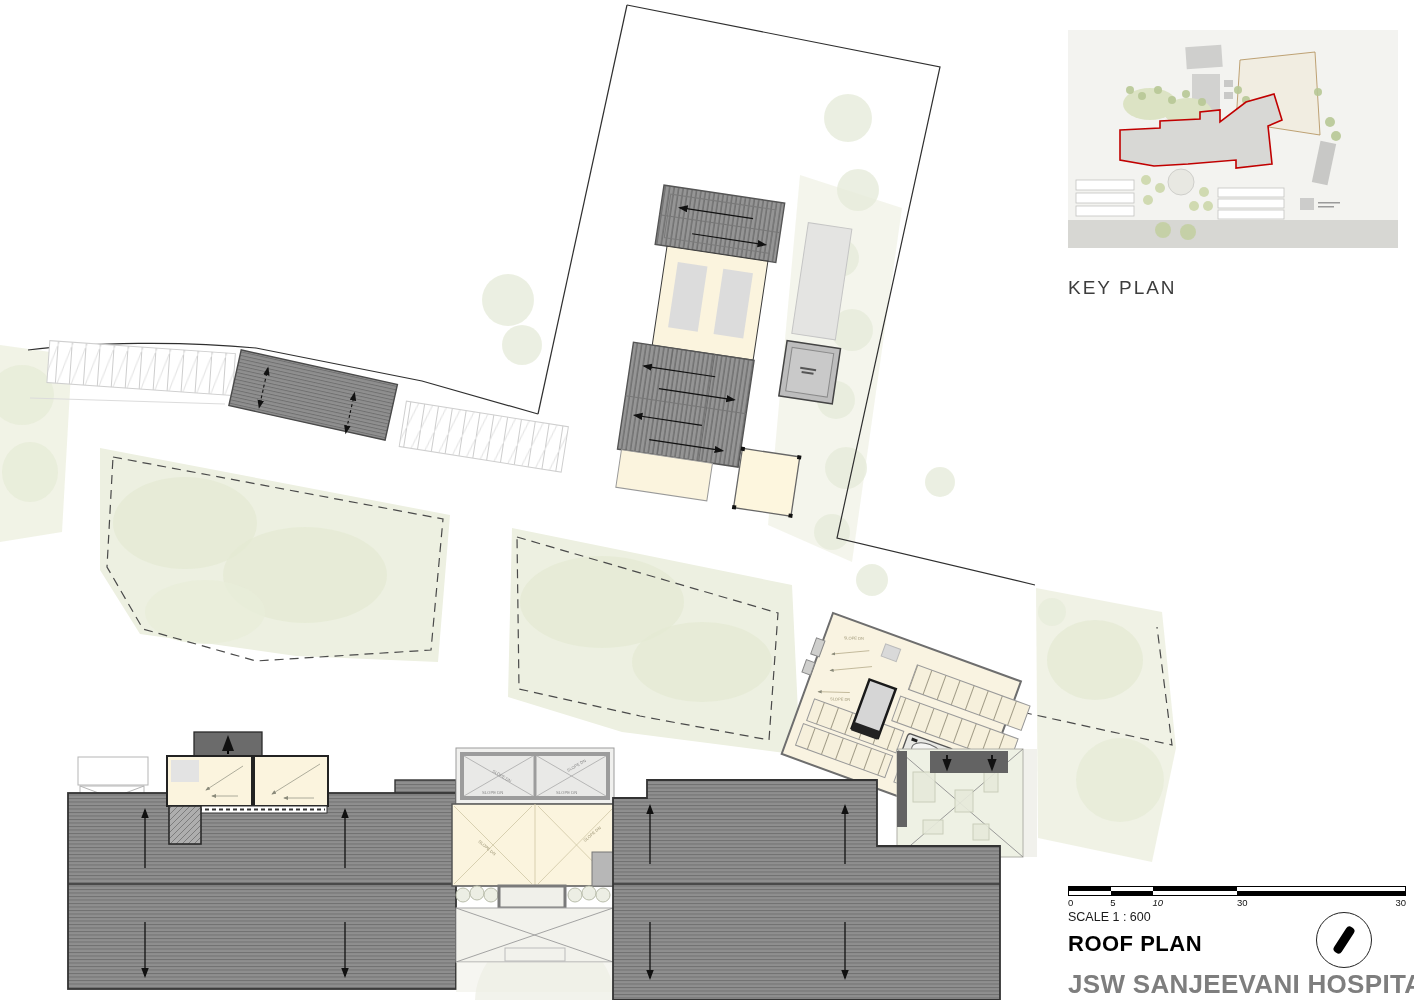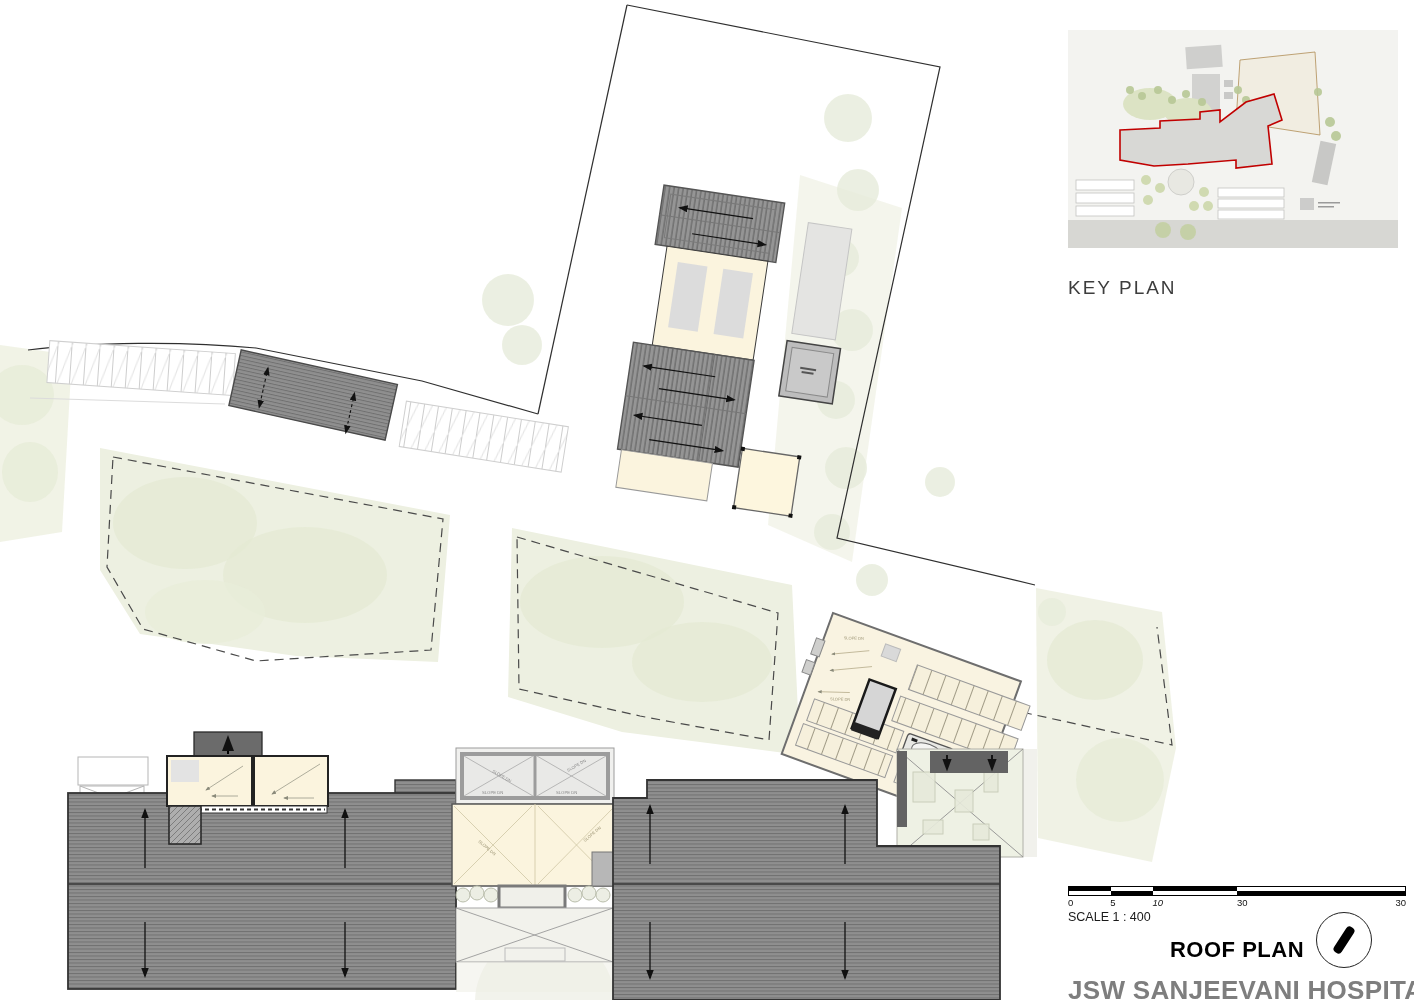--- a/index.html
+++ b/index.html
@@ -9,21 +9,21 @@
   
   .keyplan{position:absolute;left:1068px;top:30px;width:400px;}
   .keyplan-label{margin-top:10px;font-size:19px;letter-spacing:2px;color:#3d3d3d;font-weight:400;}
   
   .titleblock{position:absolute;left:1068px;top:886px;width:338px;}
   .scalebar{position:relative;height:10px;border:1px solid #000;box-sizing:border-box;background:#fff;}
   .scalebar .seg{position:absolute;background:#000;}
   .scaleticks{position:relative;height:13px;font-size:9.5px;color:#111;}
   .scaleticks span{position:absolute;top:1px;}
   .scale-label{font-size:12.5px;margin-top:1px;}
-  .drawing-title{font-size:22px;font-weight:bold;letter-spacing:.5px;margin-top:13px;color:#000;text-align:center;}
+  .drawing-title{font-size:22px;font-weight:bold;letter-spacing:.5px;margin-top:7px;color:#000;}
   .project-title{font-size:26px;font-weight:bold;color:#7e7e7e;margin-top:12px;letter-spacing:.3px;white-space:nowrap;}
   .north{position:absolute;left:248px;top:26px;width:54px;height:54px;border:1.6px solid #222;
          border-radius:50%;background:#fff;}
   .north .needle{position:absolute;left:50%;top:50%;width:9px;height:30px;background:#000;
          border-radius:4px;transform:translate(-50%,-50%) rotate(33deg);}
 </style>
 </head>
 <body>
 
 <div class="sheet">
@@ -358,21 +358,21 @@
       <div class="seg" style="left:25%;top:0;width:25%;height:50%;"></div>
       <div class="seg" style="left:50%;top:50%;width:50%;height:50%;"></div>
     </div>
     <div class="scaleticks">
       <span style="left:0;">0</span>
       <span style="left:12.5%;">5</span>
       <span style="left:25%;font-style:italic;">10</span>
       <span style="left:50%;">30</span>
       <span style="right:0;">30</span>
     </div>
-    <div class="scale-label">SCALE 1 : 400</div>
+    <div class="scale-label">SCALE 1 : 600</div>
     <div class="drawing-title">ROOF PLAN</div>
     <div class="north">
       <div class="needle"></div>
     </div>
     <div class="project-title">JSW SANJEEVANI HOSPITAL</div>
   </div>
 
 </div>
 
 </body></html>

